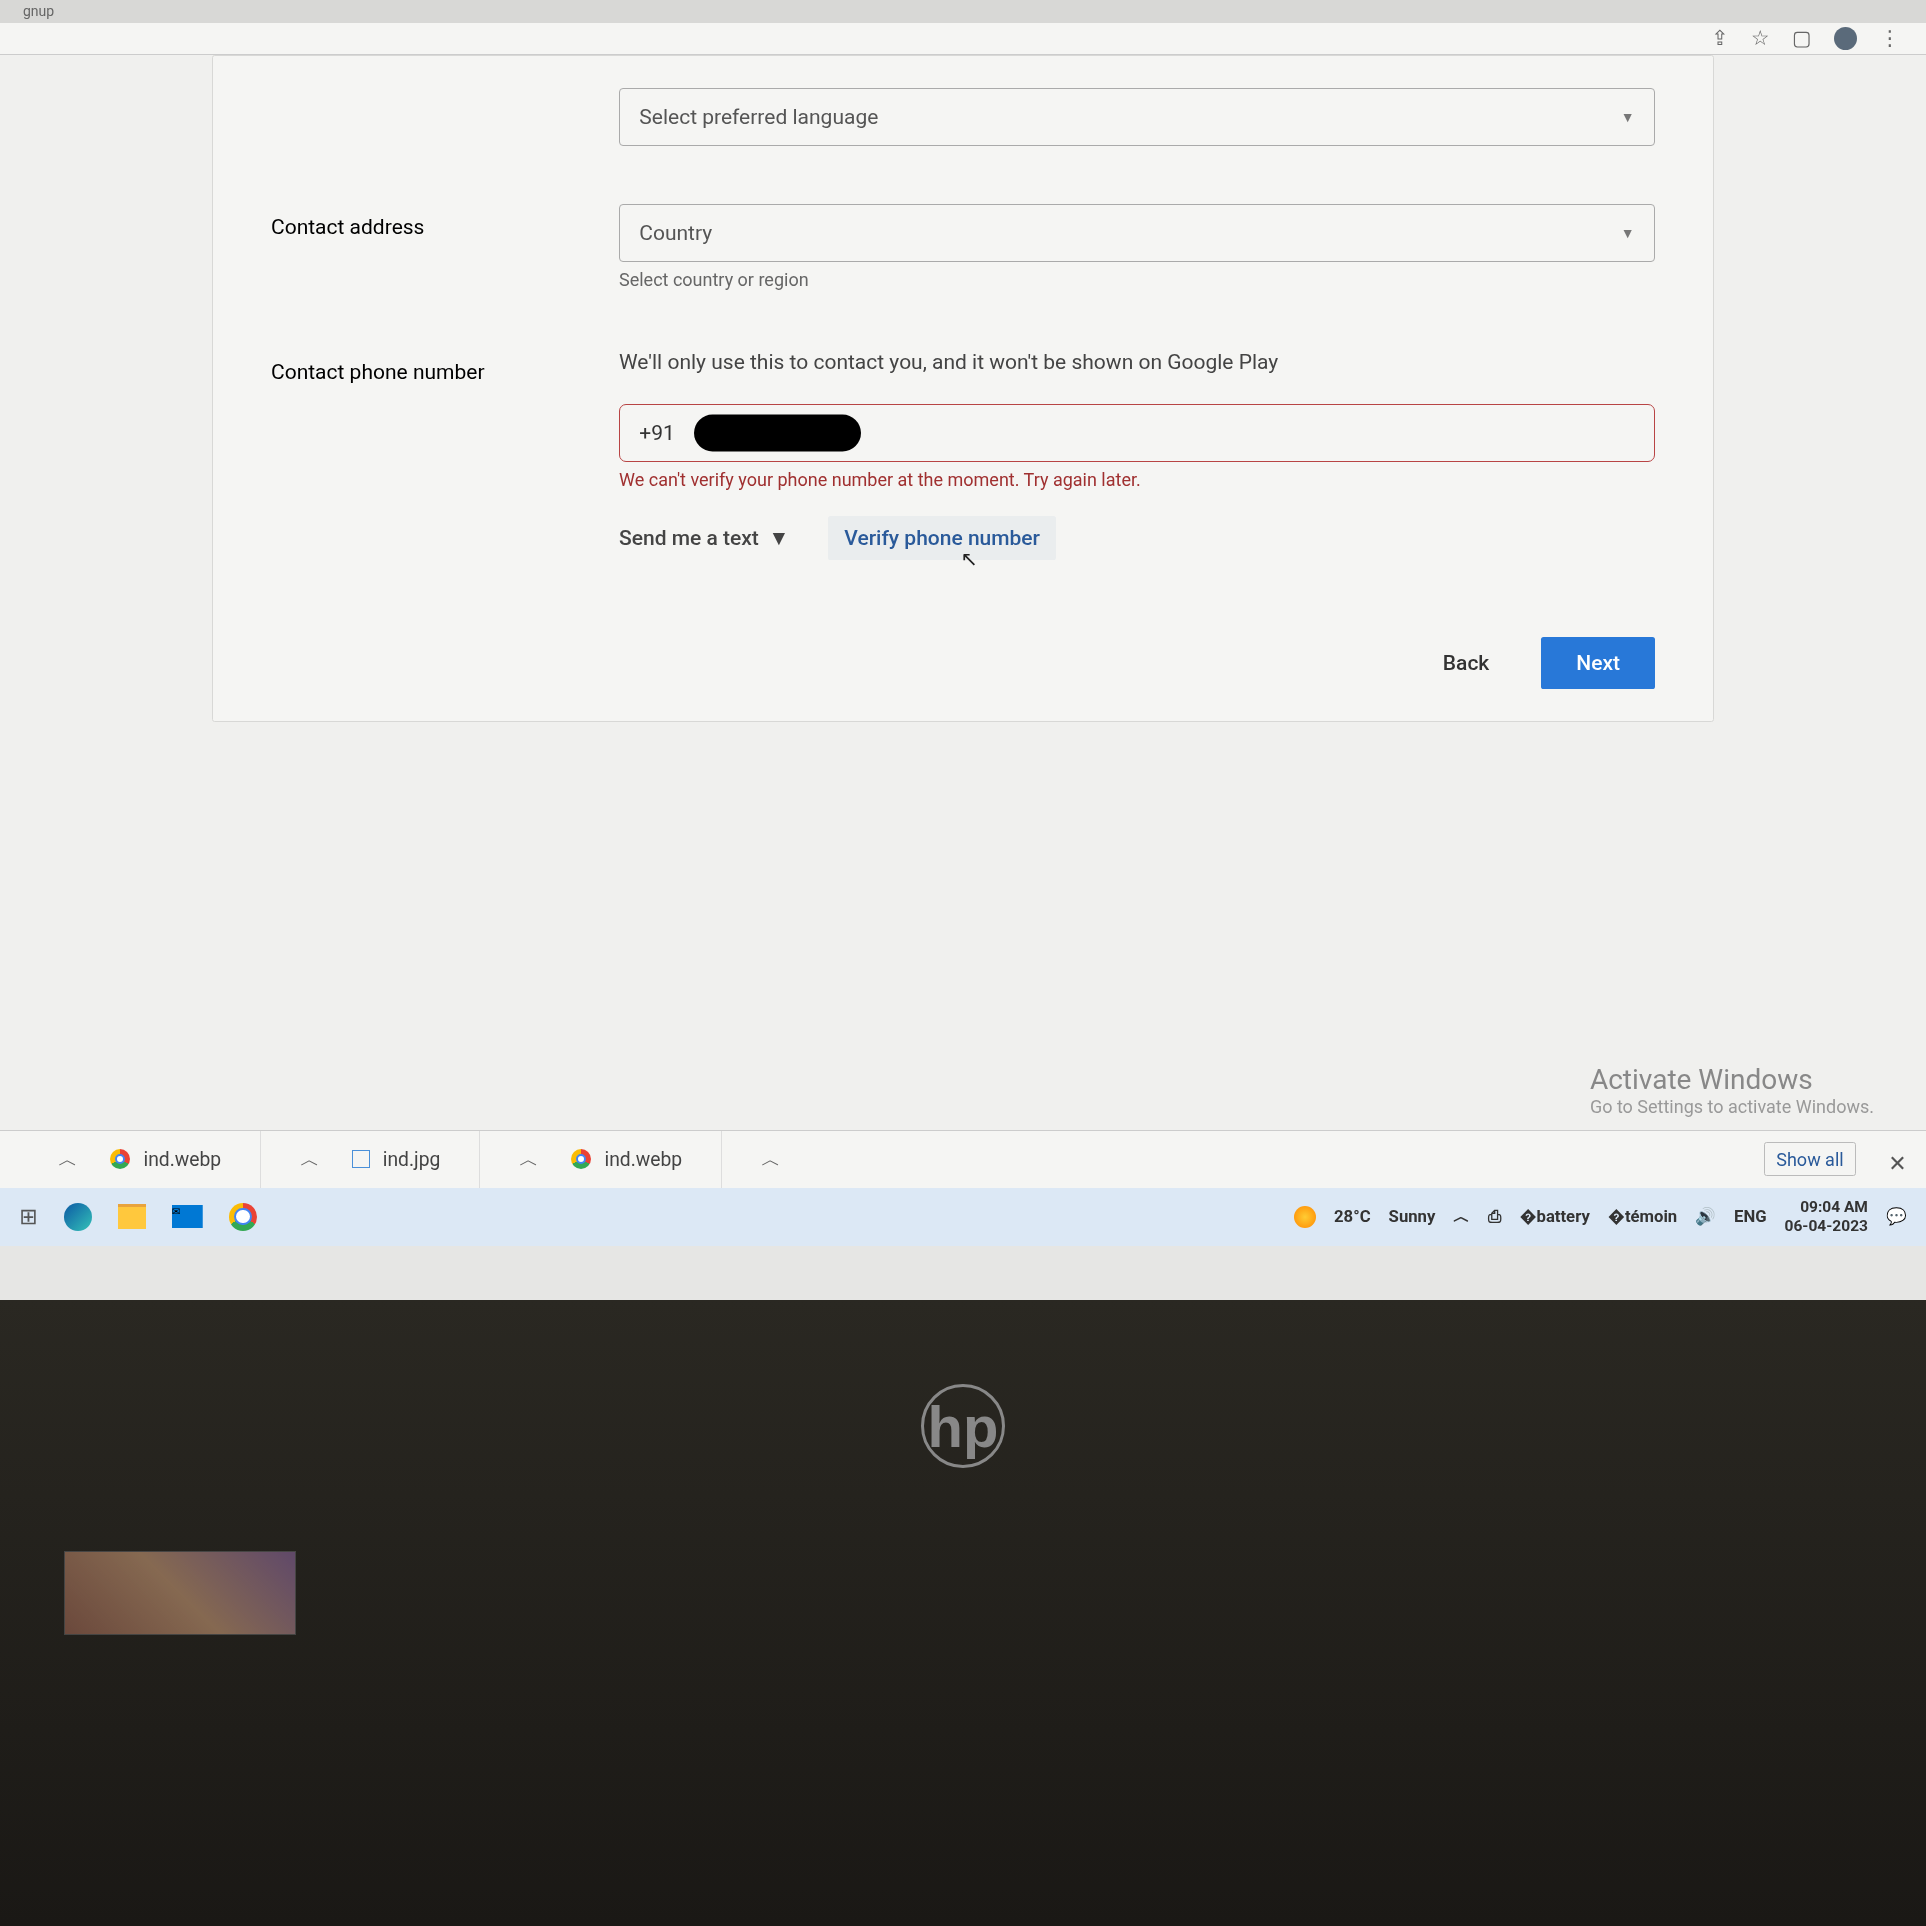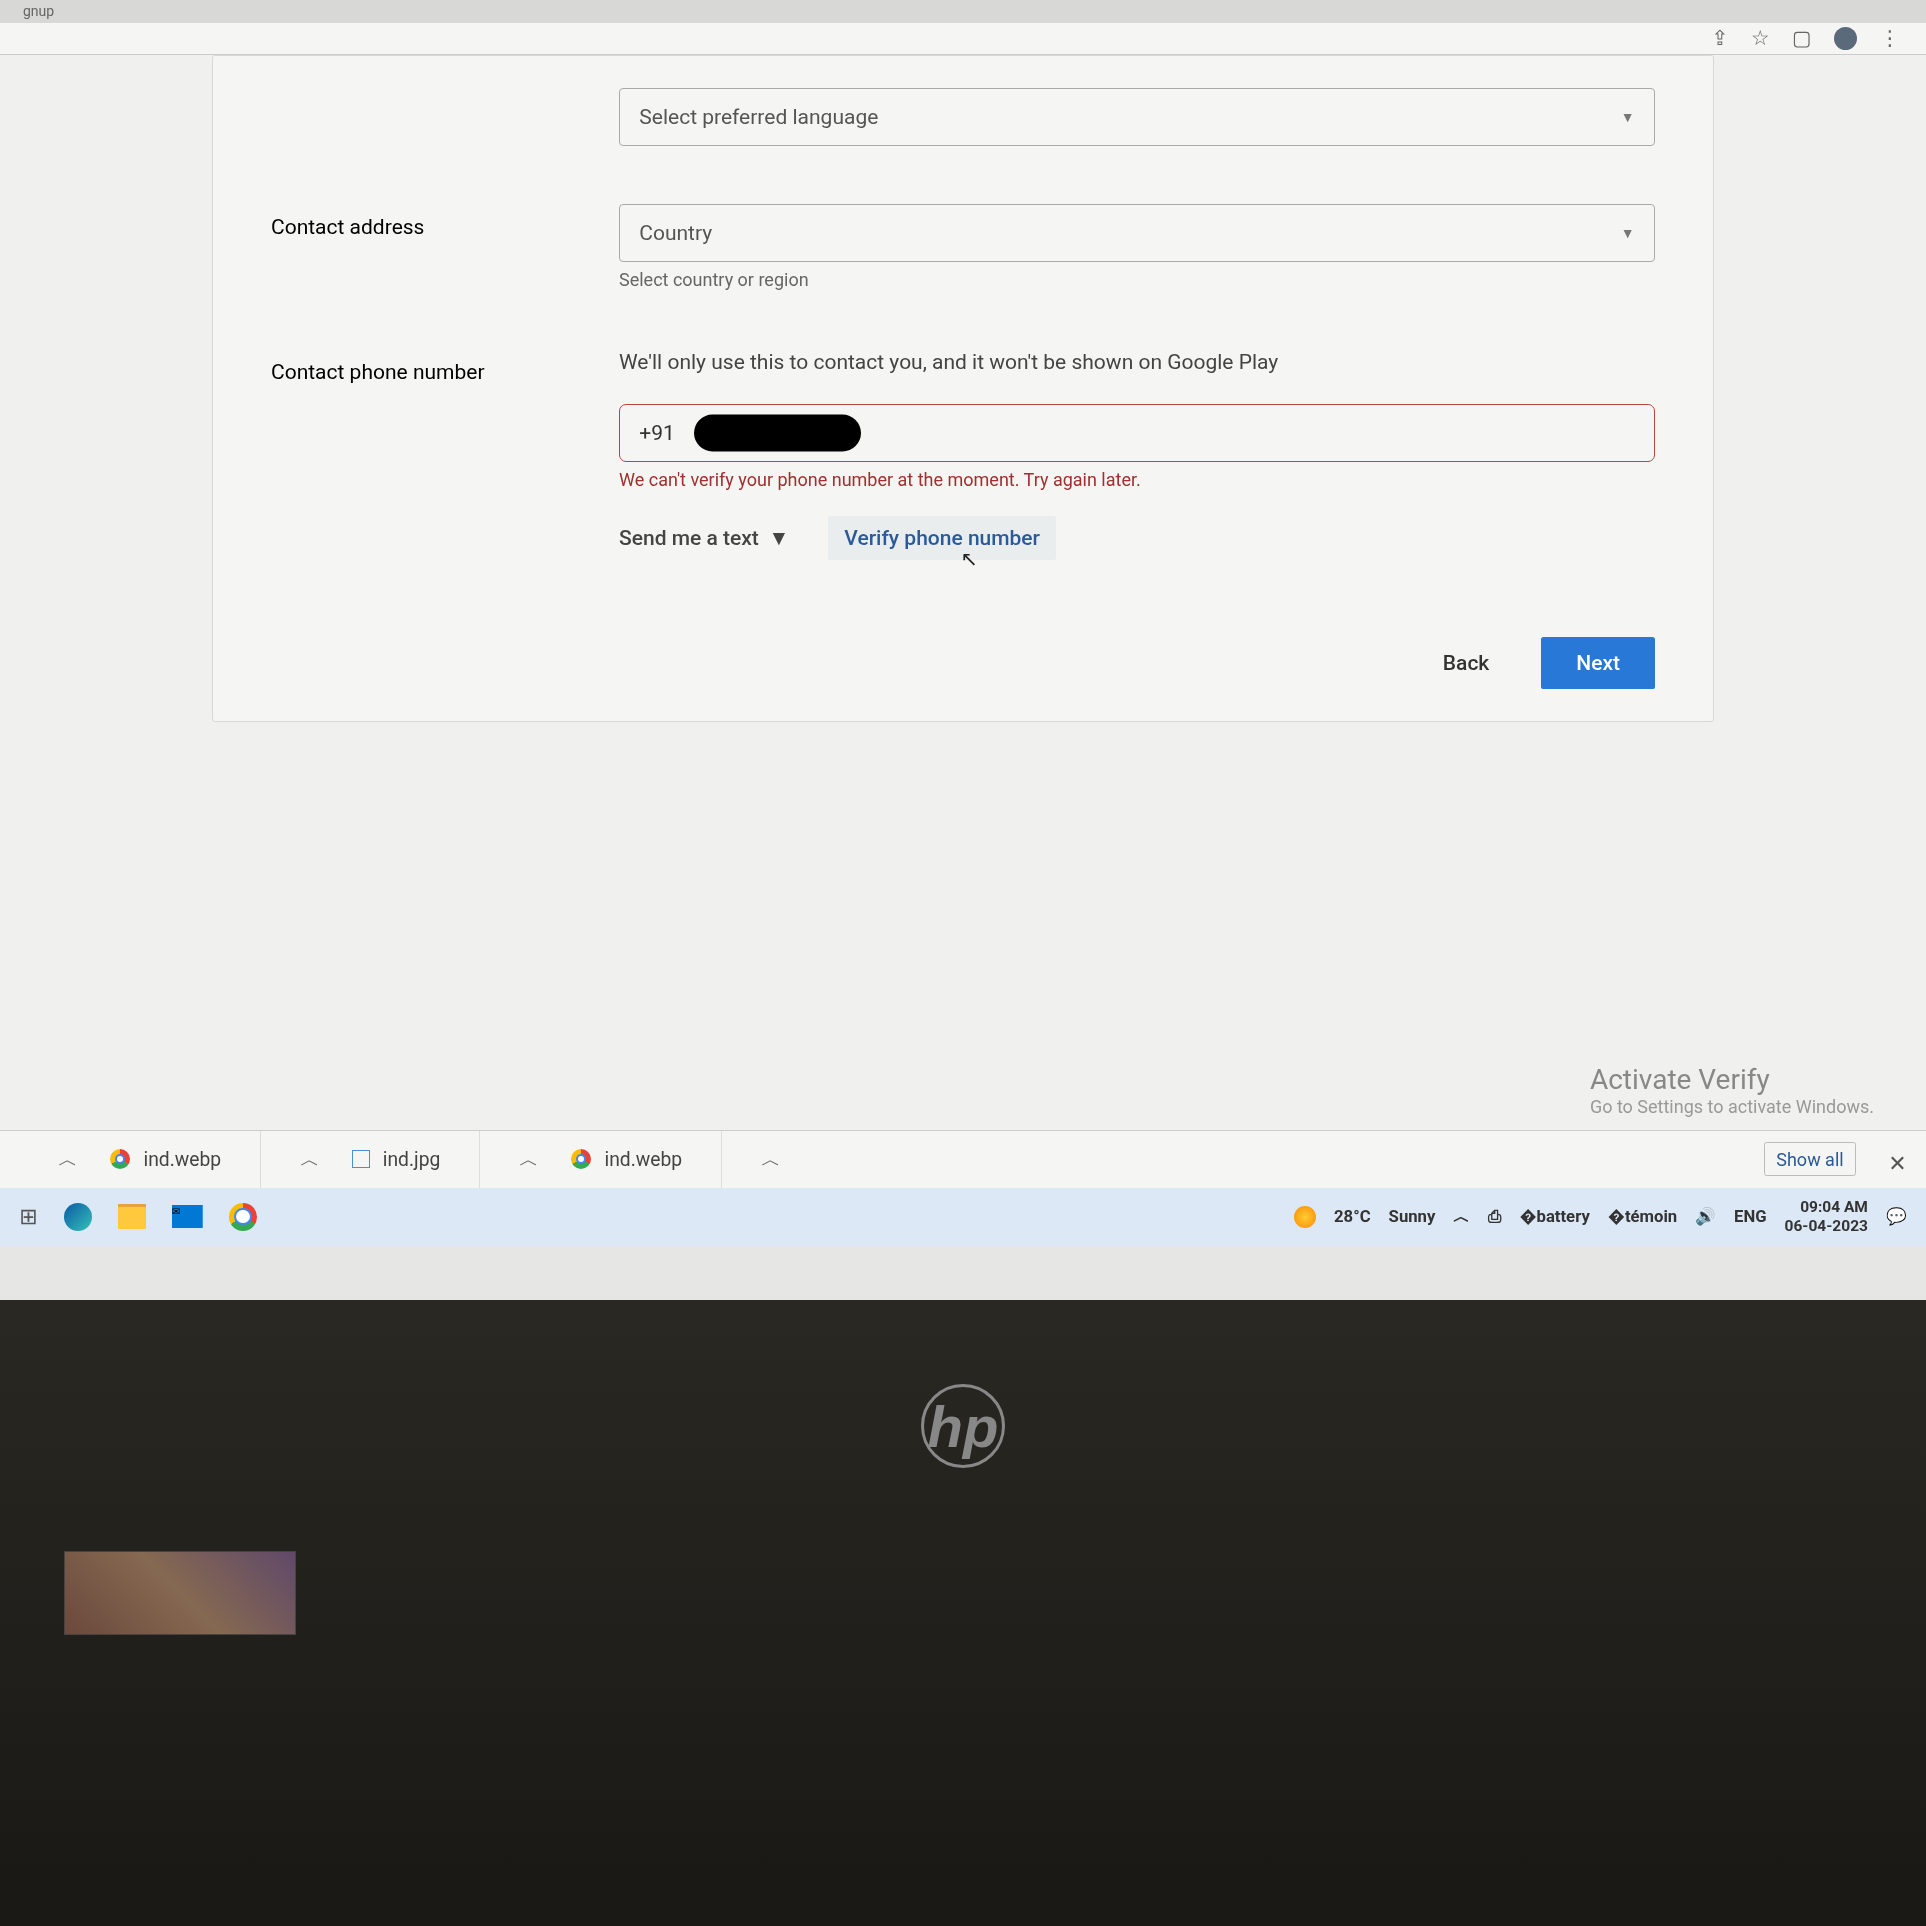--- a/index.html
+++ b/index.html
@@ -217,21 +217,20 @@
     height: 626px;
     background: linear-gradient(#2a2822, #1a1815);
   }
   .hp-logo {
     position: absolute;
     top: 84px;
     left: 50%;
     transform: translateX(-50%);
     color: #888;
     font-size: 58px;
-    font-style: italic;
     font-weight: bold;
     font-family: Arial;
     border: 3.2px solid #888;
     border-radius: 50%;
     width: 84px;
     height: 84px;
     display: flex;
     align-items: center;
     justify-content: center;
   }
@@ -310,21 +309,21 @@
       </div>
 
       <div class="btn-row">
         <div class="btn-back">Back</div>
         <div class="btn-next">Next</div>
       </div>
 
     </div>
 
     <div class="watermark">
-      <div class="t1">Activate Verify</div>
+      <div class="t1">Activate Windows</div>
       <div class="t2">Go to Settings to activate Windows.</div>
     </div>
   </div>
 
   <div class="downloads">
     <div class="dl-item">
       <span class="chev">︿</span>
       <span class="chrome-ico"></span>
       <span>ind.webp</span>
     </div>

